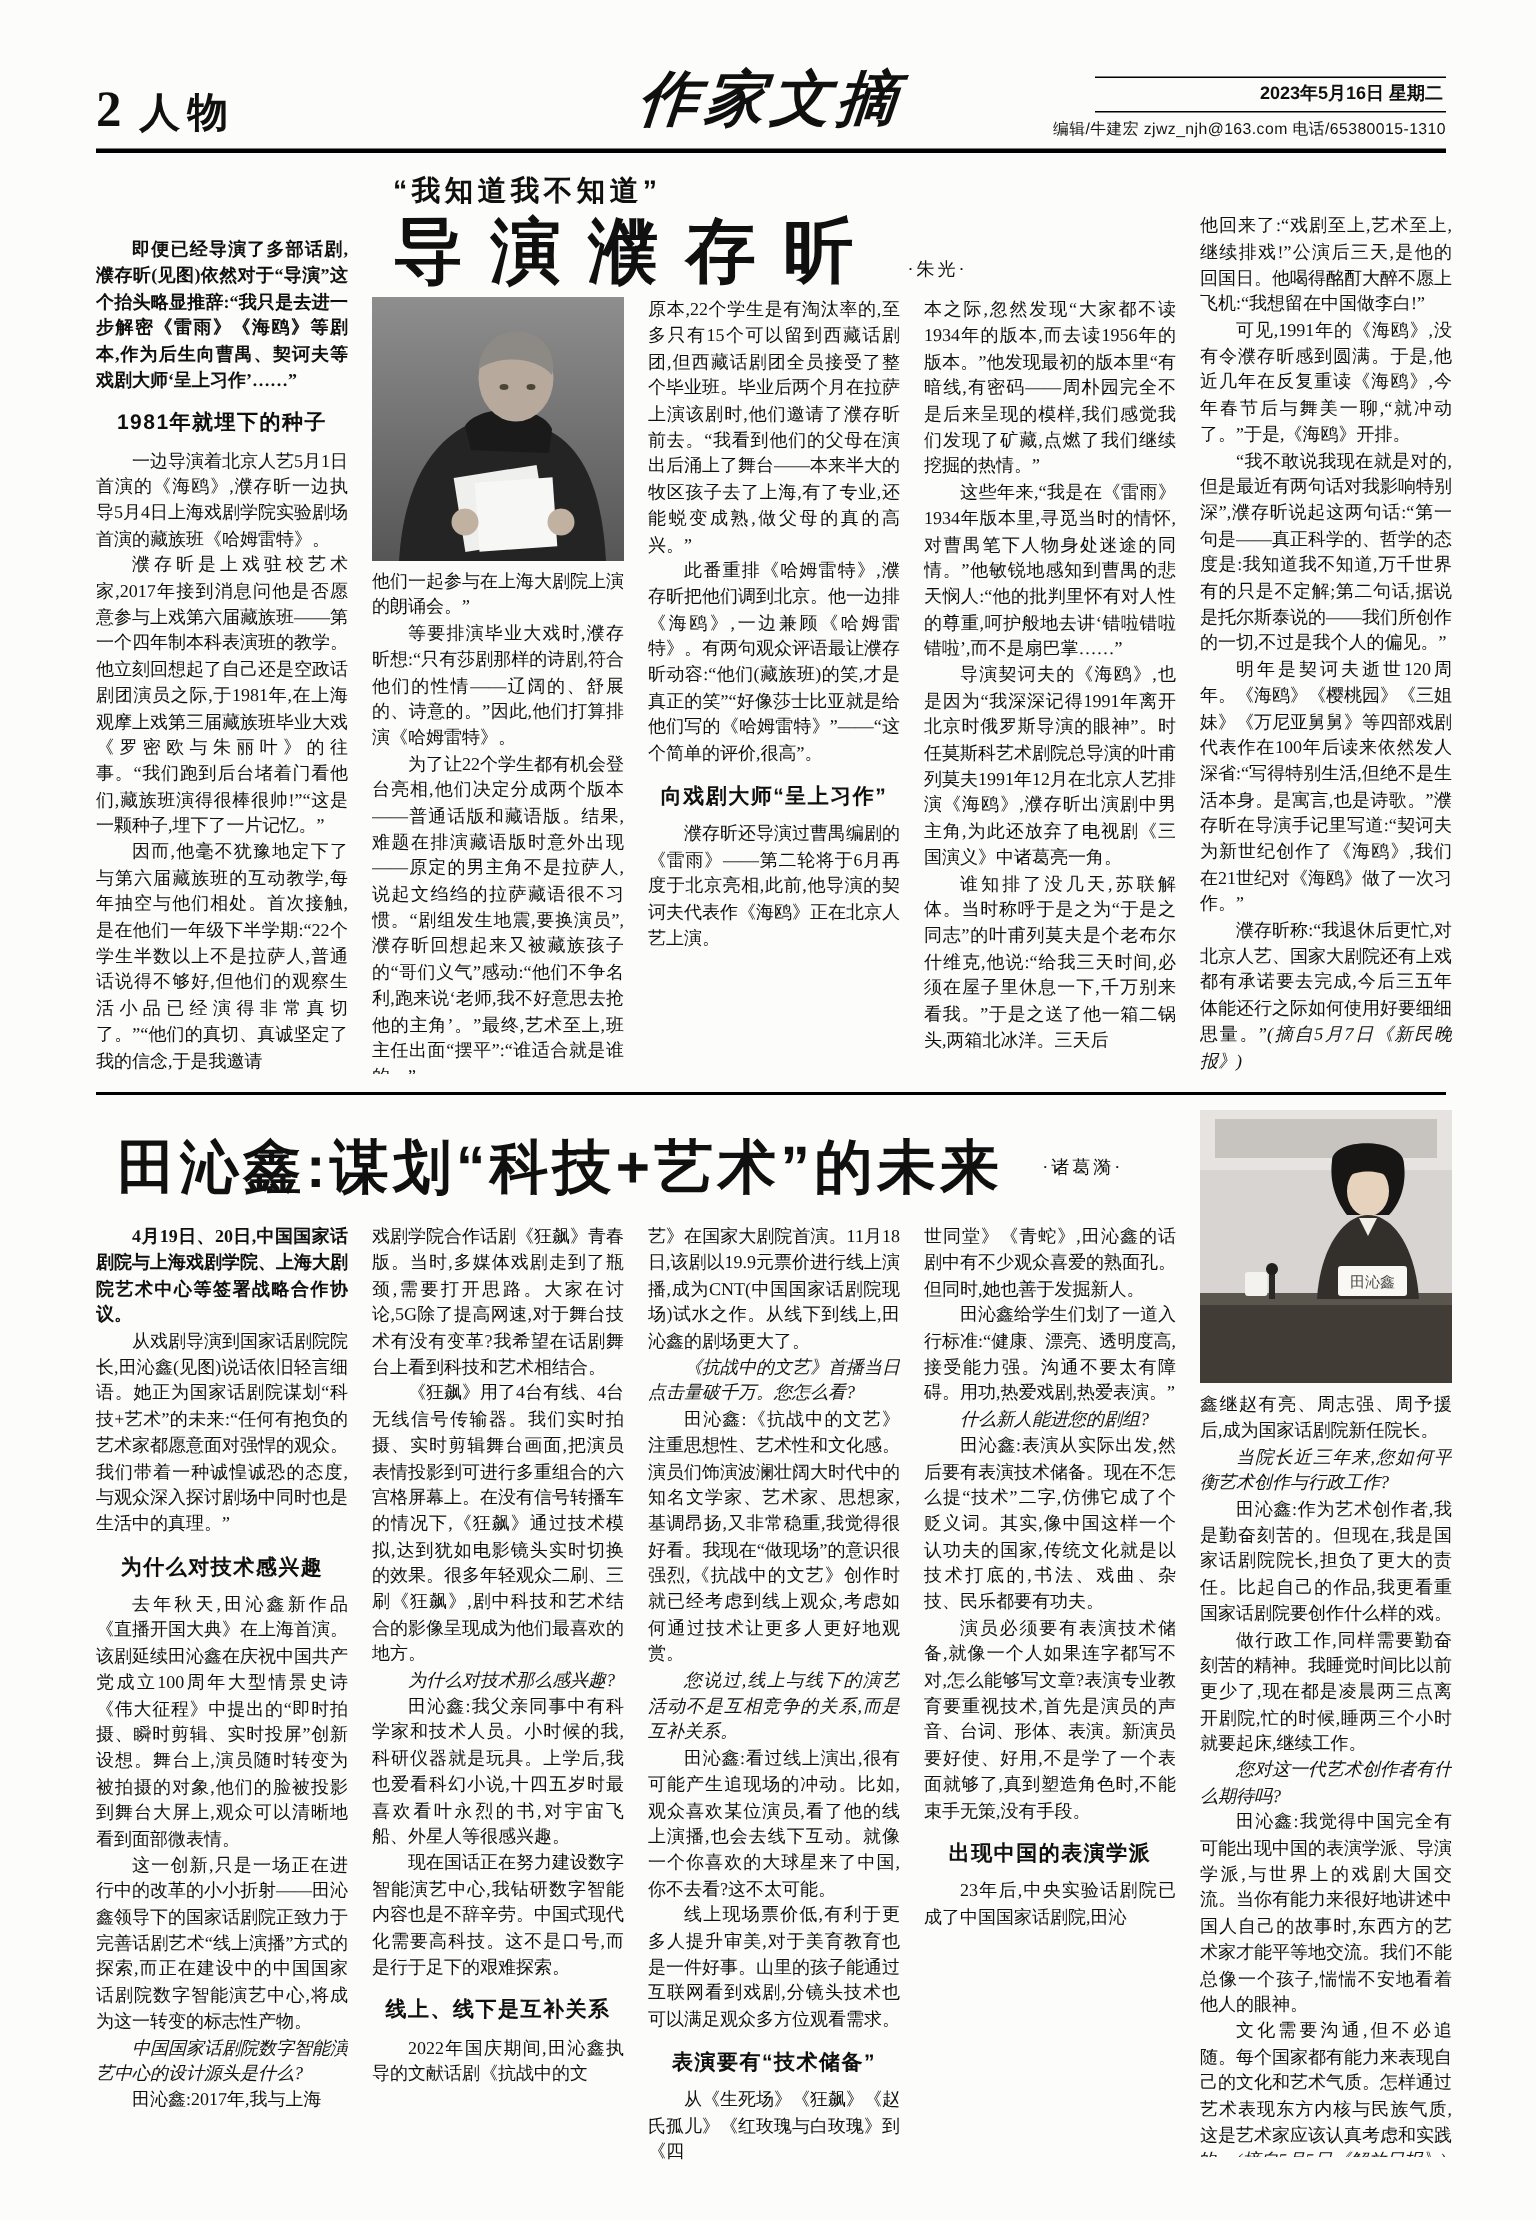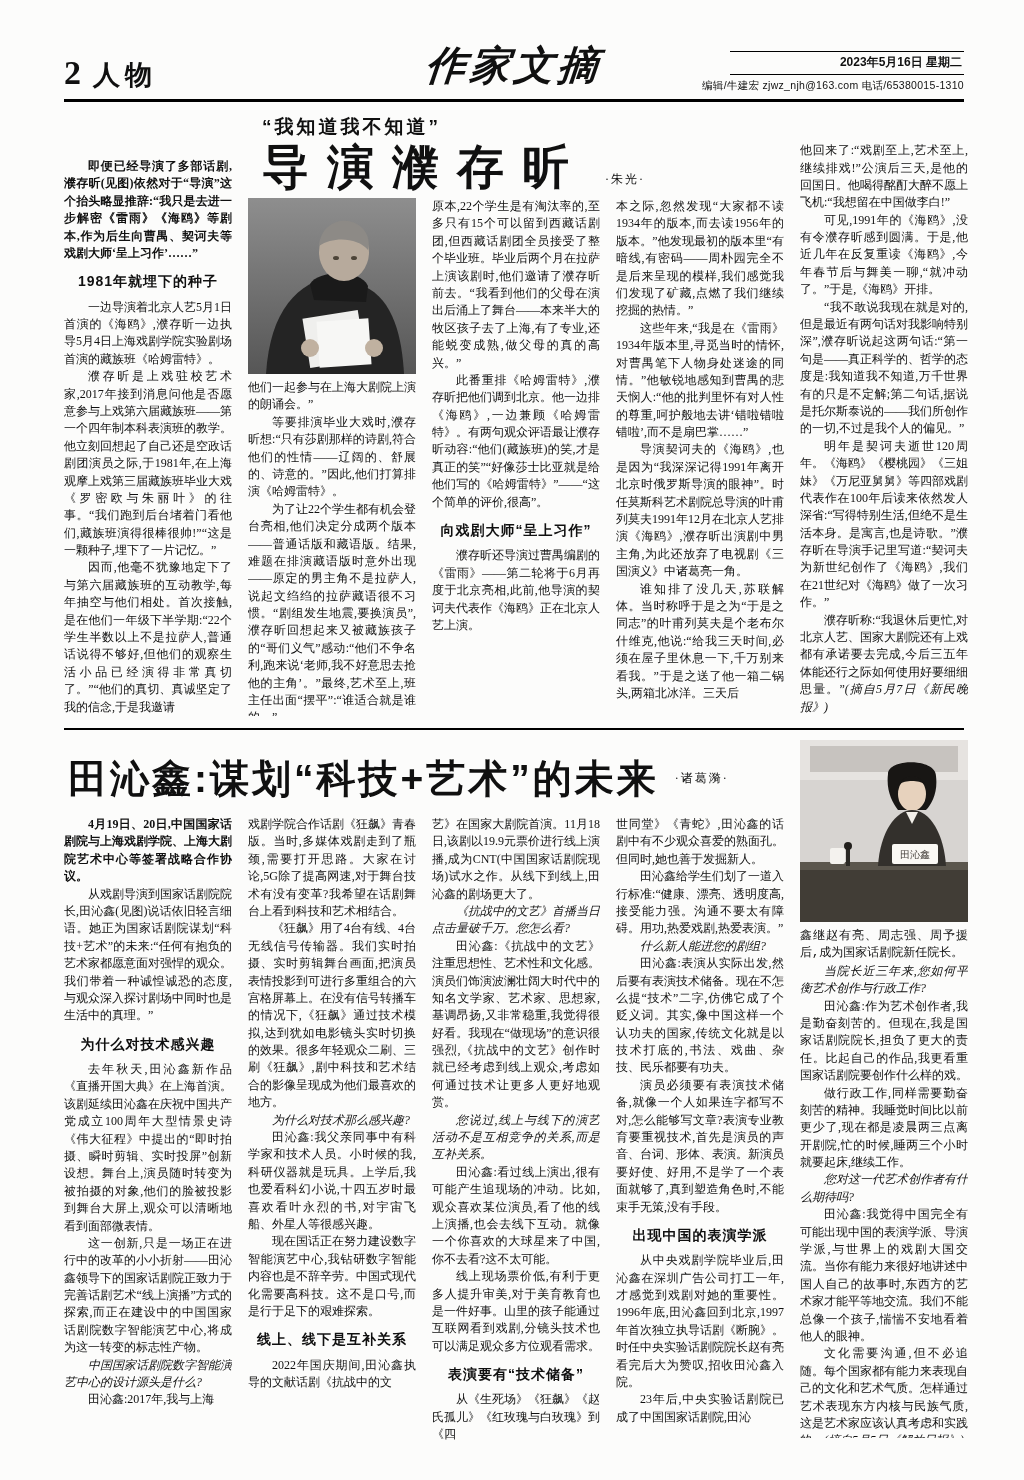--- a/index.html
+++ b/index.html
@@ -37,28 +37,28 @@
     font-family:"Liberation Sans",sans-serif;white-space:nowrap;}
   .byline{font-size:12px;letter-spacing:2px;white-space:nowrap;}
   .a1cols{display:flex;gap:16px;height:518px;}
   .photo1{width:168px;height:176px;display:block;margin-bottom:5px;}
   
   .divider{border:none;border-top:2px solid #000;margin:12px 0 10px;}
   
   .a2{display:flex;gap:16px;height:700px;}
   .a2left{width:720px;flex:none;}
   .a2title{height:76px;display:flex;align-items:center;gap:16px;padding-left:4px;box-sizing:border-box;}
-  .t2{font-size:39px;font-weight:900;letter-spacing:3px;margin:0;line-height:1;
+  .t2{font-size:39px;font-weight:900;letter-spacing:3px;margin:10px;line-height:1;
     font-family:"Liberation Sans",sans-serif;white-space:nowrap;}
   .a2cols{display:flex;gap:16px;height:624px;justify-content:center;}
   .a2right{width:168px;flex:none;}
   .photo2{width:168px;height:182px;display:block;margin-bottom:6px;}
   .a2right .coltext{height:510px;overflow:hidden;font-size:12px;line-height:1.45;text-align:justify;}
   .a2right .coltext p{margin:0;text-indent:2em;}
-  .a2right .coltext p.cont{text-indent:0;font-family:Liberation Mono, monospace;}
+  .a2right .coltext p.cont{text-indent:0;}
   .a2right .coltext p.q{font-style:italic;}
 </style>
 </head>
 <body>
 
 <div class="page">
 
   <div class="hdr">
     <div class="hdr-left">
       <span class="hdr-num">2</span>
@@ -185,21 +185,20 @@
           <p>从《生死场》《狂飙》《赵氏孤儿》《红玫瑰与白玫瑰》到《四</p>
         </div>
 
         <div class="col">
           <p class="cont">世同堂》《青蛇》,田沁鑫的话剧中有不少观众喜爱的熟面孔。但同时,她也善于发掘新人。</p>
           <p>田沁鑫给学生们划了一道入行标准:“健康、漂亮、透明度高,接受能力强。沟通不要太有障碍。用功,热爱戏剧,热爱表演。”</p>
           <p class="q">什么新人能进您的剧组?</p>
           <p>田沁鑫:表演从实际出发,然后要有表演技术储备。现在不怎么提“技术”二字,仿佛它成了个贬义词。其实,像中国这样一个认功夫的国家,传统文化就是以技术打底的,书法、戏曲、杂技、民乐都要有功夫。</p>
           <p>演员必须要有表演技术储备,就像一个人如果连字都写不对,怎么能够写文章?表演专业教育要重视技术,首先是演员的声音、台词、形体、表演。新演员要好使、好用,不是学了一个表面就够了,真到塑造角色时,不能束手无策,没有手段。</p>
           <div class="sub">出现中国的表演学派</div>
-          <p>从中央戏剧学院毕业后,田沁鑫在深圳广告公司打工一年,才感觉到戏剧对她的重要性。1996年底,田沁鑫回到北京,1997年首次独立执导话剧《断腕》。时任中央实验话剧院院长赵有亮看完后大为赞叹,招收田沁鑫入院。</p>
           <p>23年后,中央实验话剧院已成了中国国家话剧院,田沁</p>
         </div>
 
       </div>
     </div>
 
     <div class="a2right">
       <svg class="photo2" viewBox="0 0 168 182" xmlns="http://www.w3.org/2000/svg">
         <rect x="0" y="0" width="168" height="182" fill="#d7d4d1"></rect>
         <rect x="0" y="0" width="168" height="40" fill="#e6e3e0"></rect>

